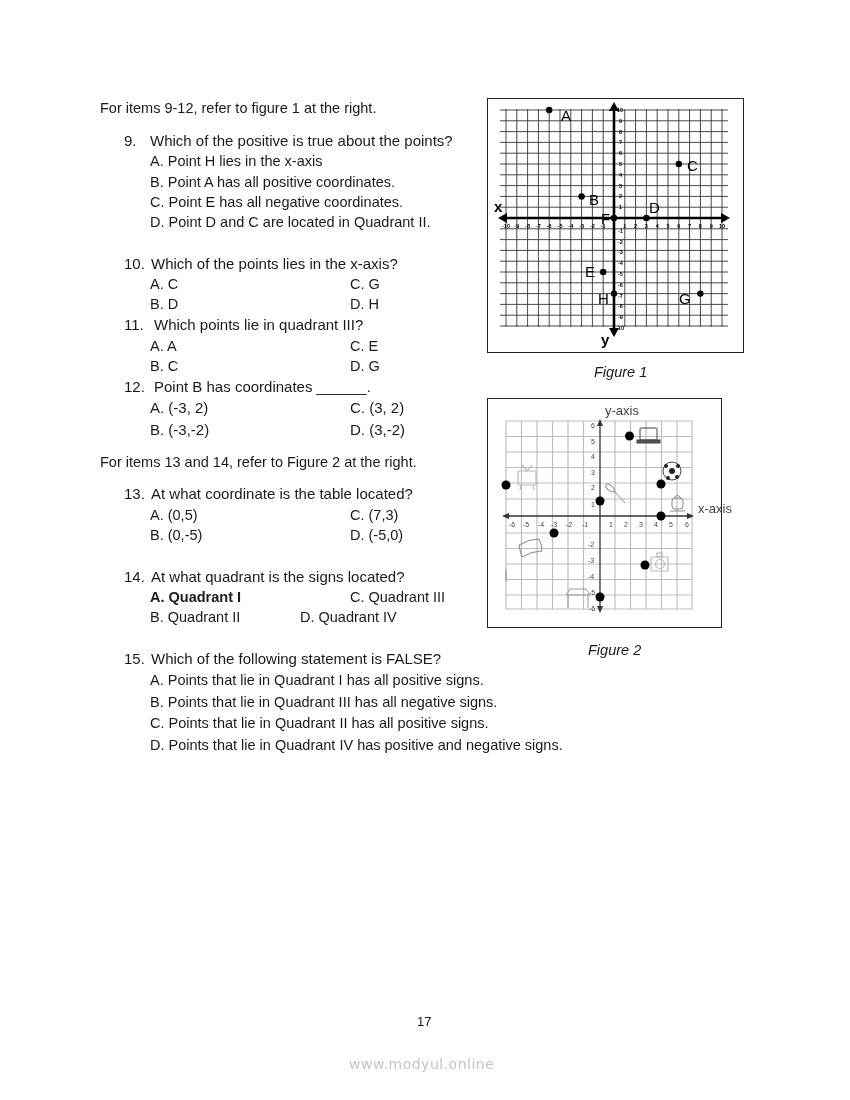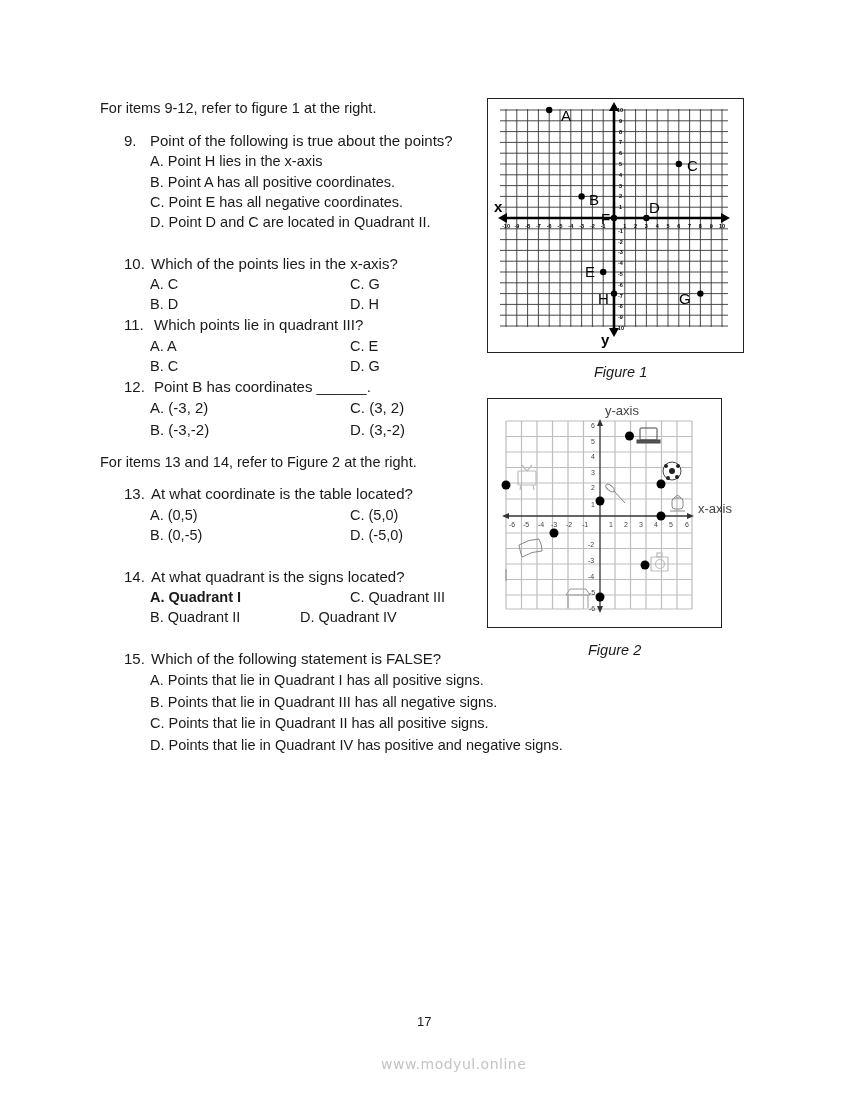--- a/index.html
+++ b/index.html
@@ -14,21 +14,21 @@
   .wm { font-family:"DejaVu Sans", sans-serif; font-size:14px; color:#c4c4c4; letter-spacing:0.5px; }
 </style>
 </head>
 <body>
 
 <div>
   <div class="abs t" style="left:100px;top:98px;">For items 9-12, refer to figure 1 at the right.</div>
 
   <div>
     <div class="abs t" style="left:124px;top:131px;font-size:15px;">9.</div>
-    <div class="abs t" style="left:150px;top:131px;font-size:15px;">Point of the following is true about the points?</div>
+    <div class="abs t" style="left:150px;top:131px;font-size:15px;">Which of the positive is true about the points?</div>
     <div class="abs t" style="left:150px;top:151px;">A. Point H lies in the x-axis</div>
     <div class="abs t" style="left:150px;top:172px;">B. Point A has all positive coordinates.</div>
     <div class="abs t" style="left:150px;top:192px;">C. Point E has all negative coordinates.</div>
     <div class="abs t" style="left:150px;top:212px;">D. Point D and C are located in Quadrant II.</div>
   </div>
 
   <div>
     <div class="abs t" style="left:124px;top:254px;font-size:15px;">10.</div>
     <div class="abs t" style="left:151px;top:254px;font-size:15px;">Which of the points lies in the x-axis?</div>
     <div class="abs t" style="left:150px;top:274px;">A. C</div>
@@ -57,21 +57,21 @@
 </div>
 
 <div>
   <div class="abs t" style="left:100px;top:452px;">For items 13 and 14, refer to Figure 2 at the right.</div>
 
   <div>
     <div class="abs t" style="left:124px;top:484px;font-size:15px;">13.</div>
     <div class="abs t" style="left:151px;top:484px;font-size:15px;">At what coordinate is the table located?</div>
     <div class="abs t" style="left:150px;top:505px;">A. (0,5)</div>
     <div class="abs t" style="left:150px;top:525px;">B. (0,-5)</div>
-    <div class="abs t" style="left:350px;top:505px;">C. (5,0)</div>
+    <div class="abs t" style="left:350px;top:505px;">C. (7,3)</div>
     <div class="abs t" style="left:350px;top:525px;">D. (-5,0)</div>
   </div>
 
   <div>
     <div class="abs t" style="left:124px;top:567px;font-size:15px;">14.</div>
     <div class="abs t" style="left:151px;top:567px;font-size:15px;">At what quadrant is the signs located?</div>
     <div class="abs t" style="left:150px;top:587px;font-weight:bold;">A. Quadrant I</div>
     <div class="abs t" style="left:150px;top:607px;">B. Quadrant II</div>
     <div class="abs t" style="left:350px;top:587px;">C. Quadrant III</div>
     <div class="abs t" style="left:300px;top:607px;">D. Quadrant IV</div>
@@ -335,13 +335,13 @@
       <circle cx="173" cy="117" r="4.5"></circle>
       <circle cx="66" cy="134" r="4.5"></circle>
       <circle cx="157" cy="166" r="4.5"></circle>
       <circle cx="112" cy="198" r="4.5"></circle>
     </g>
   </svg>
 </div>
 <div class="abs cap" style="left:588px;top:642px;">Figure 2</div>
 
 <div class="abs pagenum" style="left:417px;top:1014px;">17</div>
-<div class="abs wm" style="left:349px;top:1056px;margin-left:32px;">www.modyul.online</div>
+<div class="abs wm" style="left:349px;top:1056px;">www.modyul.online</div>
 
 </body></html>

